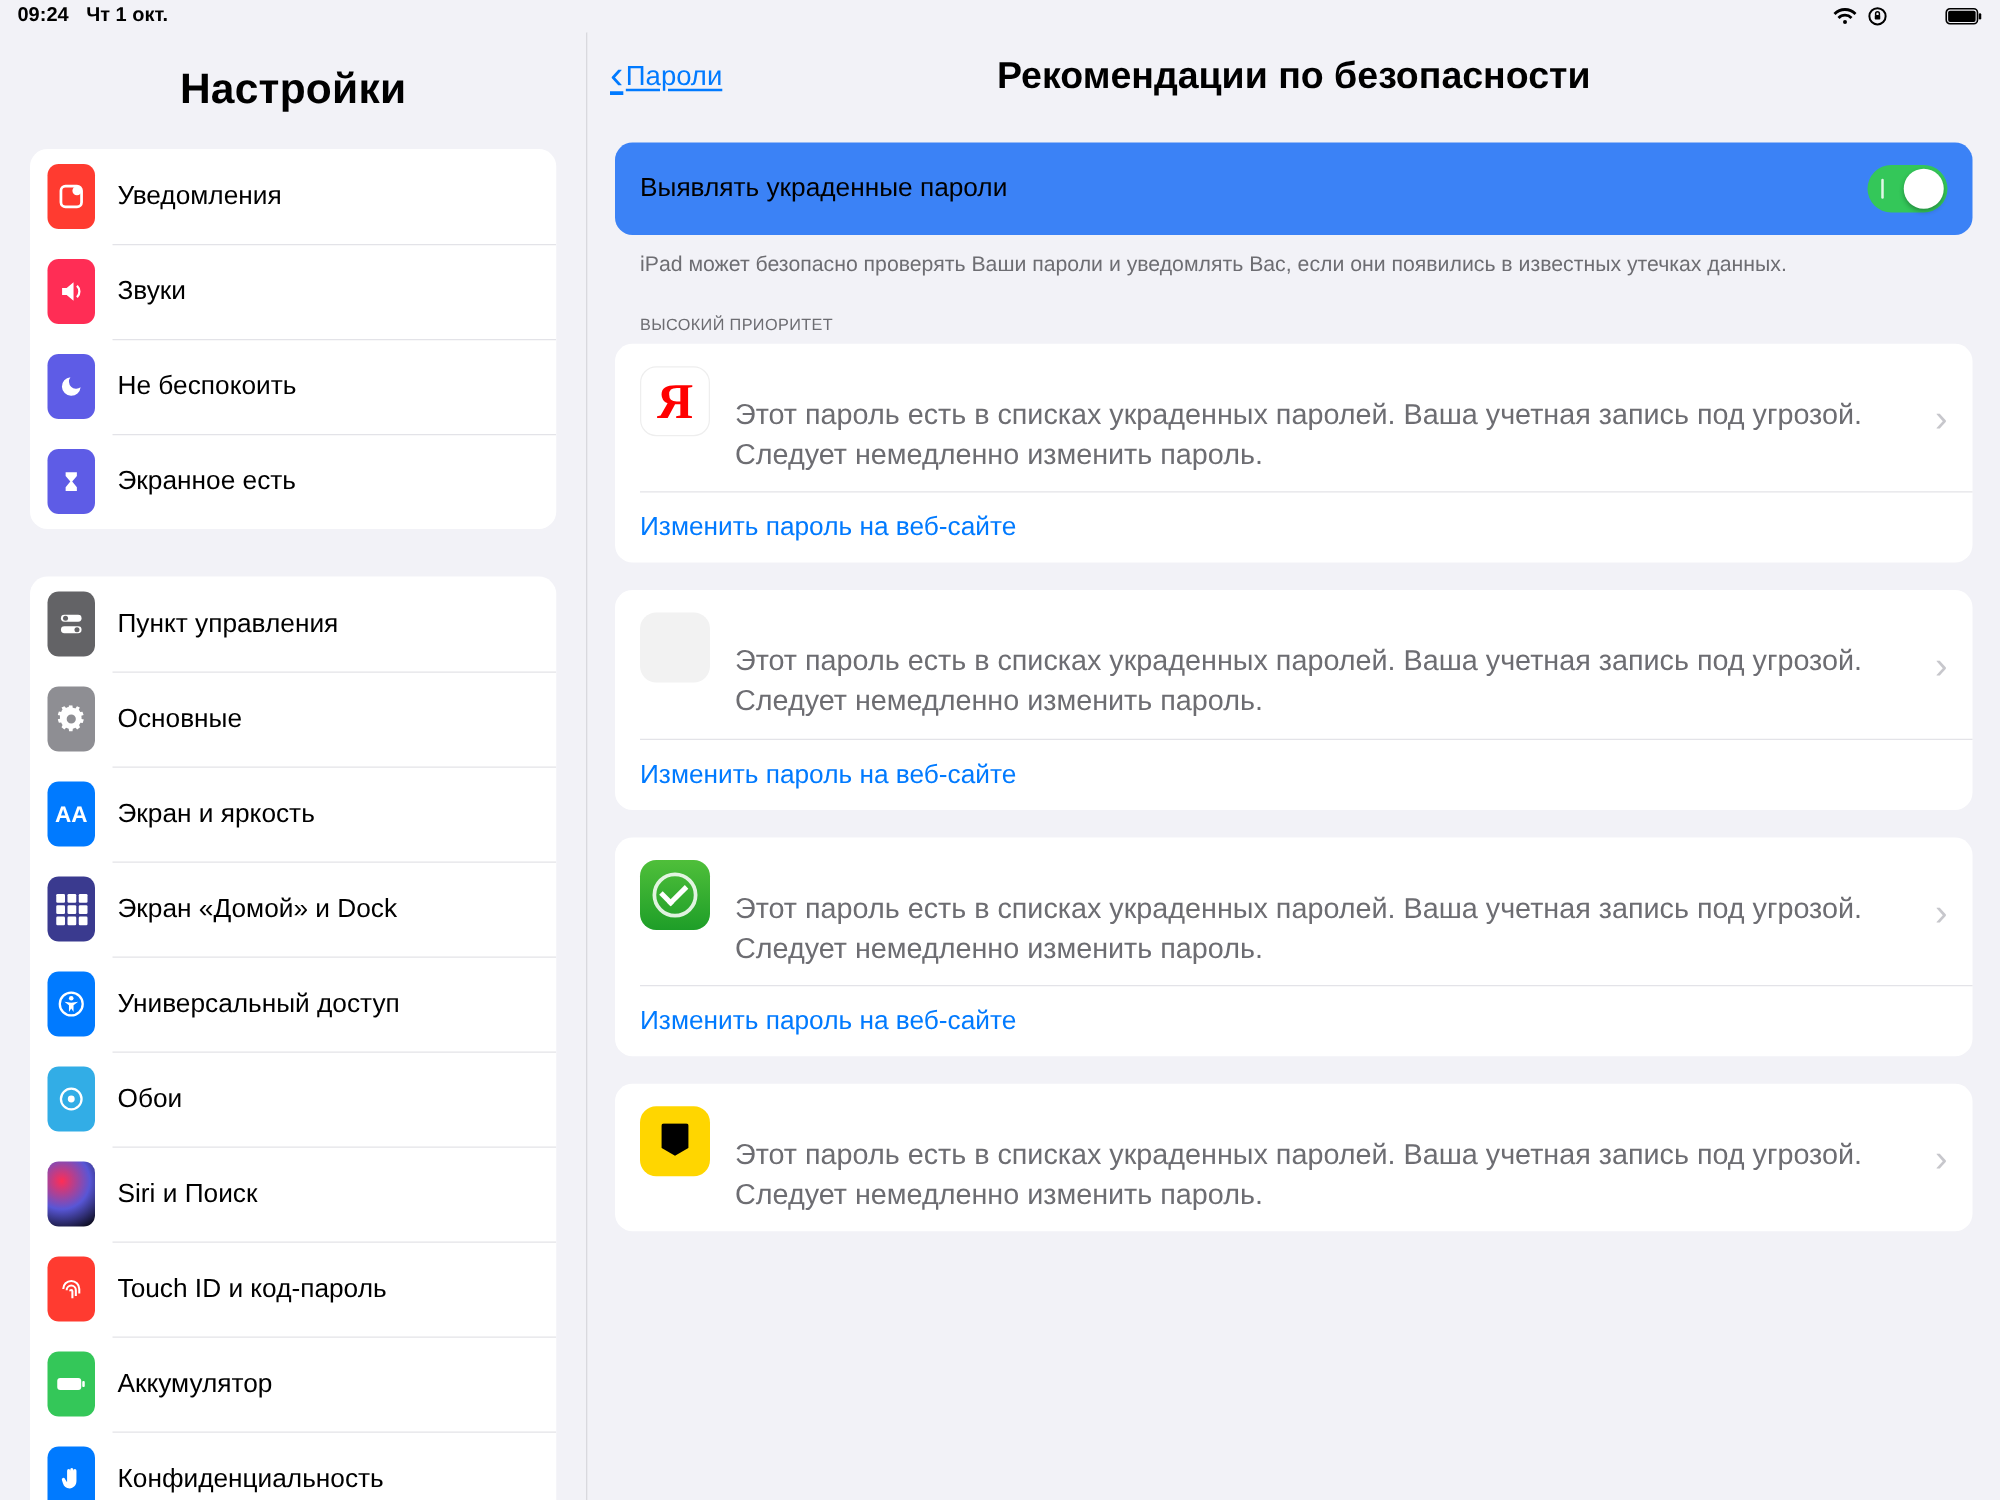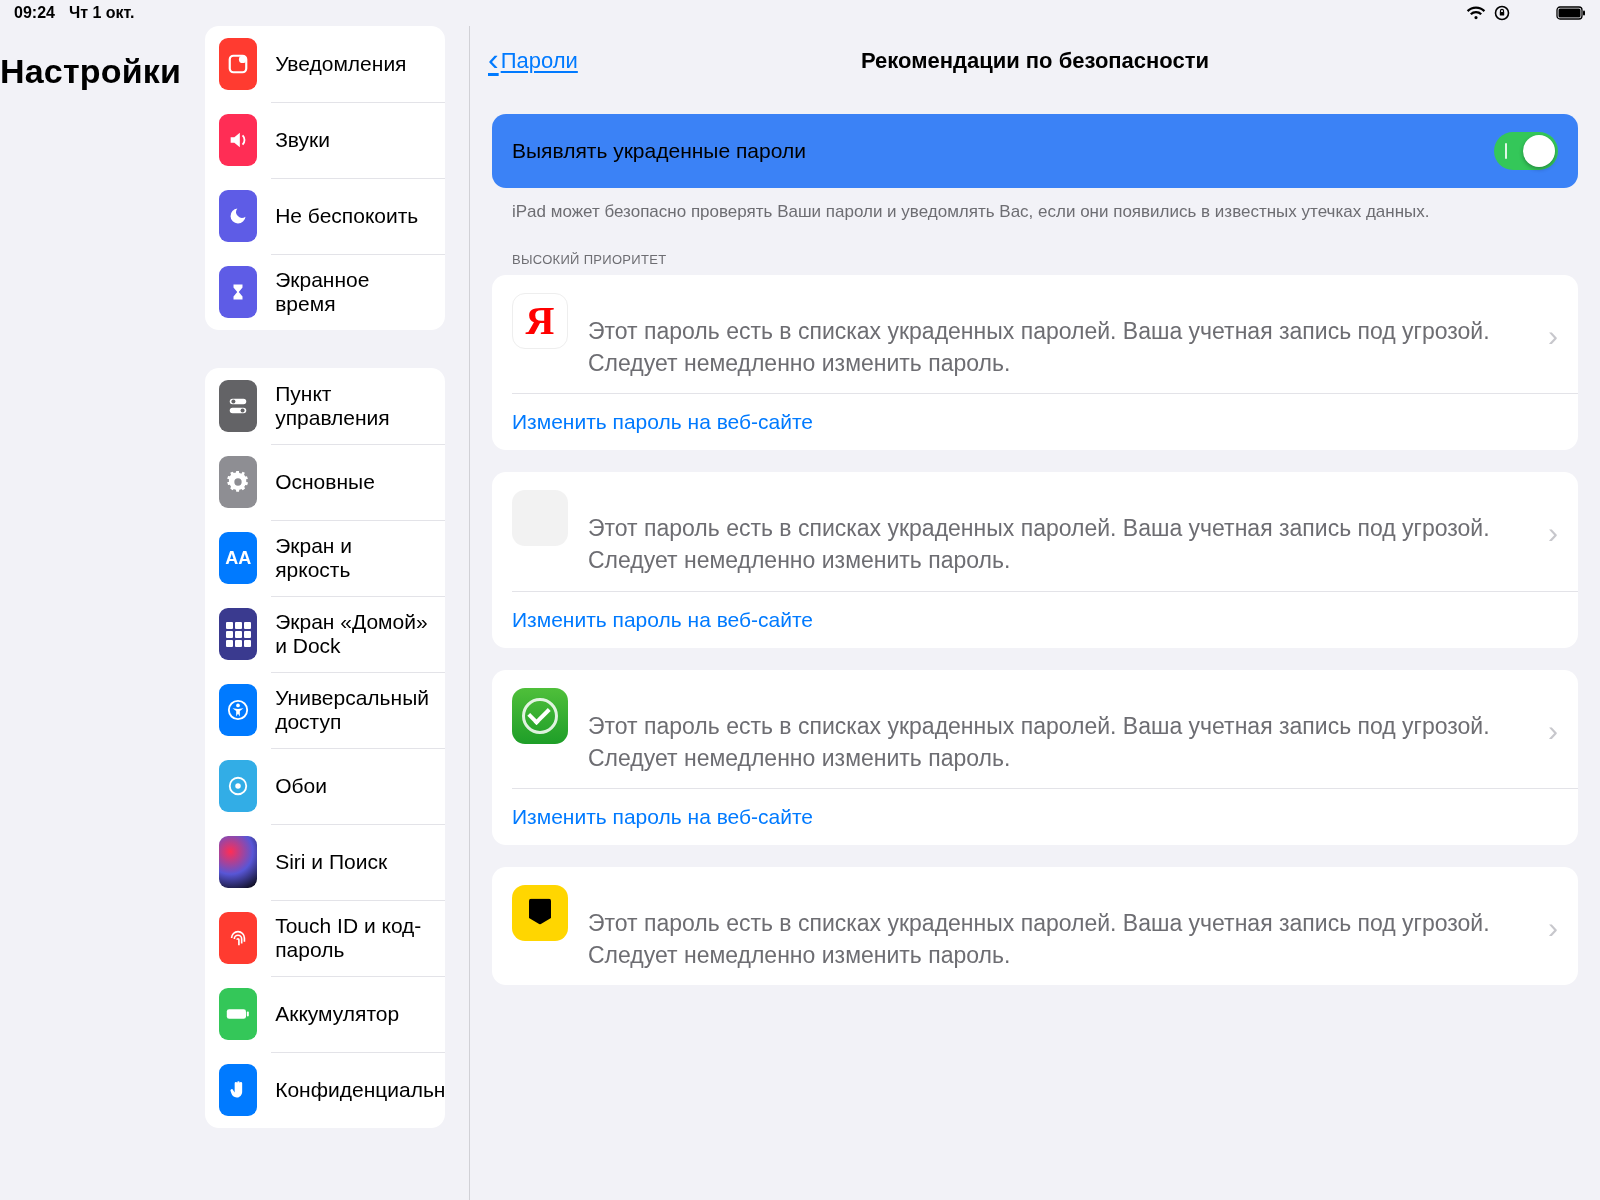--- a/index.html
+++ b/index.html
@@ -6,38 +6,38 @@
 body { width:1600px; height:1200px; background:#f2f2f7; overflow:hidden; color:#000; }
 
 .status-bar { height:26px; display:flex; align-items:center; justify-content:space-between; padding:0 14px; font-size:16px; font-weight:600; background:#f2f2f7; }
 .status-left { display:flex; gap:14px; align-items:center; }
 .status-right { display:flex; gap:8px; align-items:center; }
 .status-right .pct { font-size:15px;margin-top:38px; }
 .wifi-icon,.lock-icon,.battery-icon { display:inline-block; }
 .wifi-icon svg,.lock-icon svg,.battery-icon svg{ display:block }
 
 .screen { display:flex; height:calc(1200px - 26px); }
-.sidebar { width:470px; background:#f2f2f7; border-right:1px solid #d1d1d6; display:flex; flex-direction:row; }
+.sidebar { width:470px; background:#f2f2f7; border-right:1px solid #d1d1d6; display:flex; flex-direction:column; }
 .sidebar-title { font-size:34px; font-weight:700; text-align:center; padding:26px 0 28px; letter-spacing:.2px; }
 .side-scroll { overflow-y:auto; padding:0 24px; scrollbar-width:none; }
 .group { background:#fff; border-radius:14px; margin-bottom:38px; overflow:hidden; }
 .row { display:flex; align-items:center; gap:18px; padding:12px 14px 12px 14px; position:relative; }
 .row + .row::before{ content:""; position:absolute; top:0; left:66px; right:0; height:1px; background:#e3e3e8; }
 .row .label { font-size:21px; }
 .icon-tile { width:38px; height:52px; border-radius:9px; display:flex; align-items:center; justify-content:center; flex:none; color:#fff; font-size:22px; font-weight:700; }
 .it-red{background:#ff3b30}.it-pink{background:#ff2d55}.it-indigo{background:#5e5ce6}
 .it-gray{background:#8e8e93}.it-blue{background:#007aff}.it-cyan{background:#32ade6}.it-green{background:#34c759}.it-gray2{background:#636366}
 .grid9 { display:grid; grid-template-columns:repeat(3,7px); grid-auto-rows:7px; gap:2px;}
 .grid9 span{background:#fff;border-radius:1px}
 
 .content { flex:1; background:#f2f2f7; display:flex; flex-direction:column; }
 .nav-bar { height:70px; display:flex; align-items:center; position:relative; padding:0 18px; }
 .back-btn { display:flex; align-items:center; gap:2px; color:#007aff; font-size:22px; font-weight:400; text-decoration:underline; text-underline-offset:3px; }
 .back-btn .chev { font-size:32px; text-decoration:none; display:inline-block; transform:translateY(-2px); }
-.detail-title { position:absolute; left:0; right:0; text-align:center; font-size:22px; font-weight:700; pointer-events:none; }
+.detail-title { position:absolute; left:0; right:0; text-align:center; font-size:30px; font-weight:700; pointer-events:none; }
 
 .detail-scroll { flex:1; overflow-y:auto; padding:0 22px; scrollbar-width:none; }
 .card { background:#3b82f6; border-radius:14px; margin-top:18px; }
 .toggle-row { display:flex; align-items:center; justify-content:space-between; padding:18px 20px; }
 .toggle-row .t-label{font-size:21px}
 .switch { width:64px; height:38px; background:#34c759; border-radius:19px; position:relative; }
 .switch .knob{ position:absolute; top:3px; right:3px; width:32px; height:32px; background:#fff; border-radius:50%; box-shadow:0 2px 4px rgba(0,0,0,.3); }
 .switch .tick{ position:absolute; left:11px; top:11px; width:2px; height:16px; background:rgba(255,255,255,.85); border-radius:1px; }
 
 .footer-note { color:#6d6d72; font-size:17px; line-height:1.4; padding:12px 20px 0; }
@@ -119,21 +119,21 @@
               </svg>
             </div>
             <span class="label">Не беспокоить</span>
           </div>
         <div class="row">
             <div class="icon-tile it-indigo">
               <svg width="18" height="22" viewBox="0 0 24 24" fill="#fff">
                 <path d="M6 2h12v4l-5 6 5 6v4H6v-4l5-6-5-6V2z"></path>
               </svg>
             </div>
-            <span class="label">Экранное время</span>
+            <span class="label">Экранное есть</span>
           </div>
       </div>
 
       <div class="group">
         <div class="row">
             <div class="icon-tile it-gray2">
               <svg width="22" height="22" viewBox="0 0 24 24" fill="#fff">
                 <rect x="3" y="4" width="18" height="6" rx="3"></rect>
                 <rect x="3" y="14" width="18" height="6" rx="3"></rect>
                 <circle cx="7" cy="7" r="2.2" fill="#636366"></circle>

